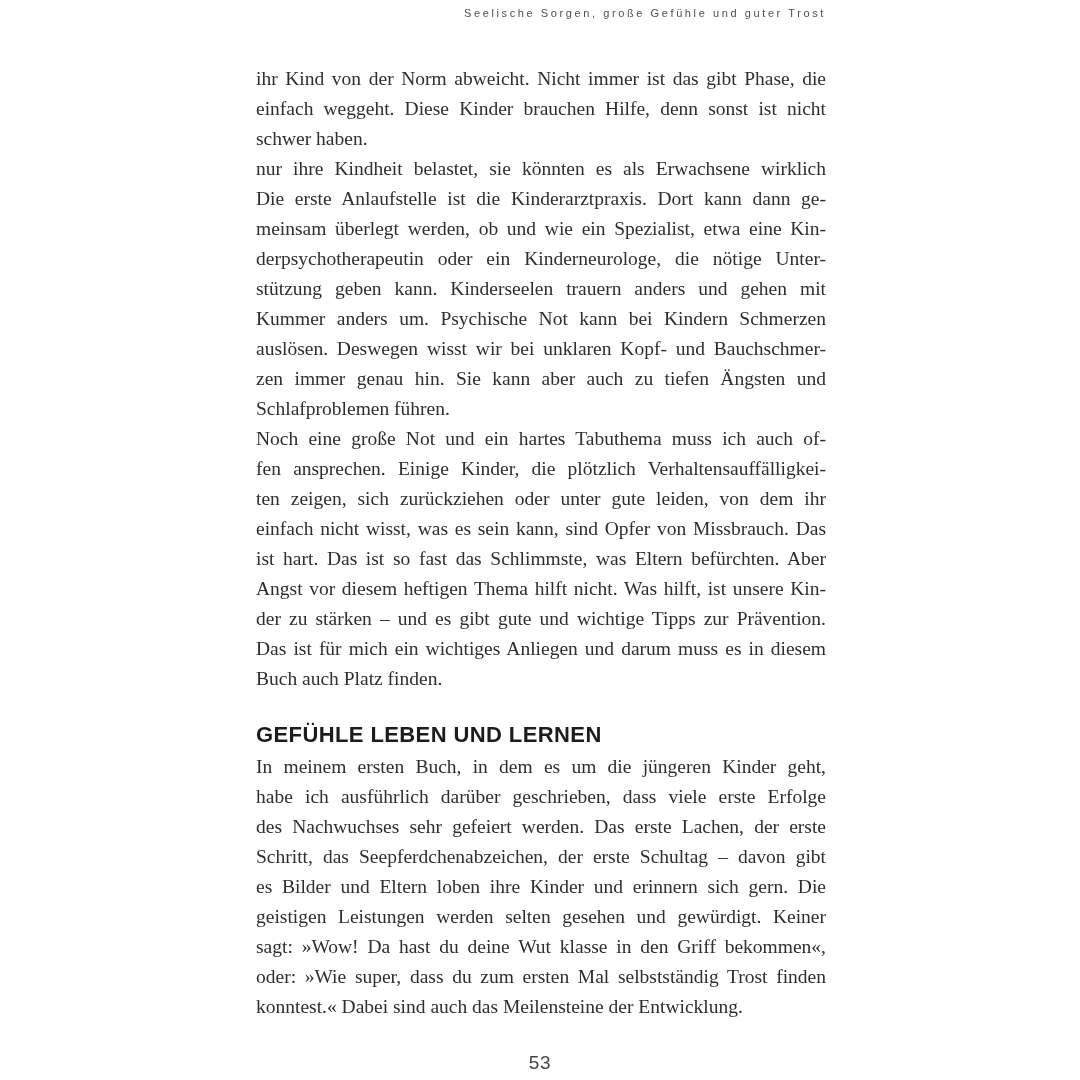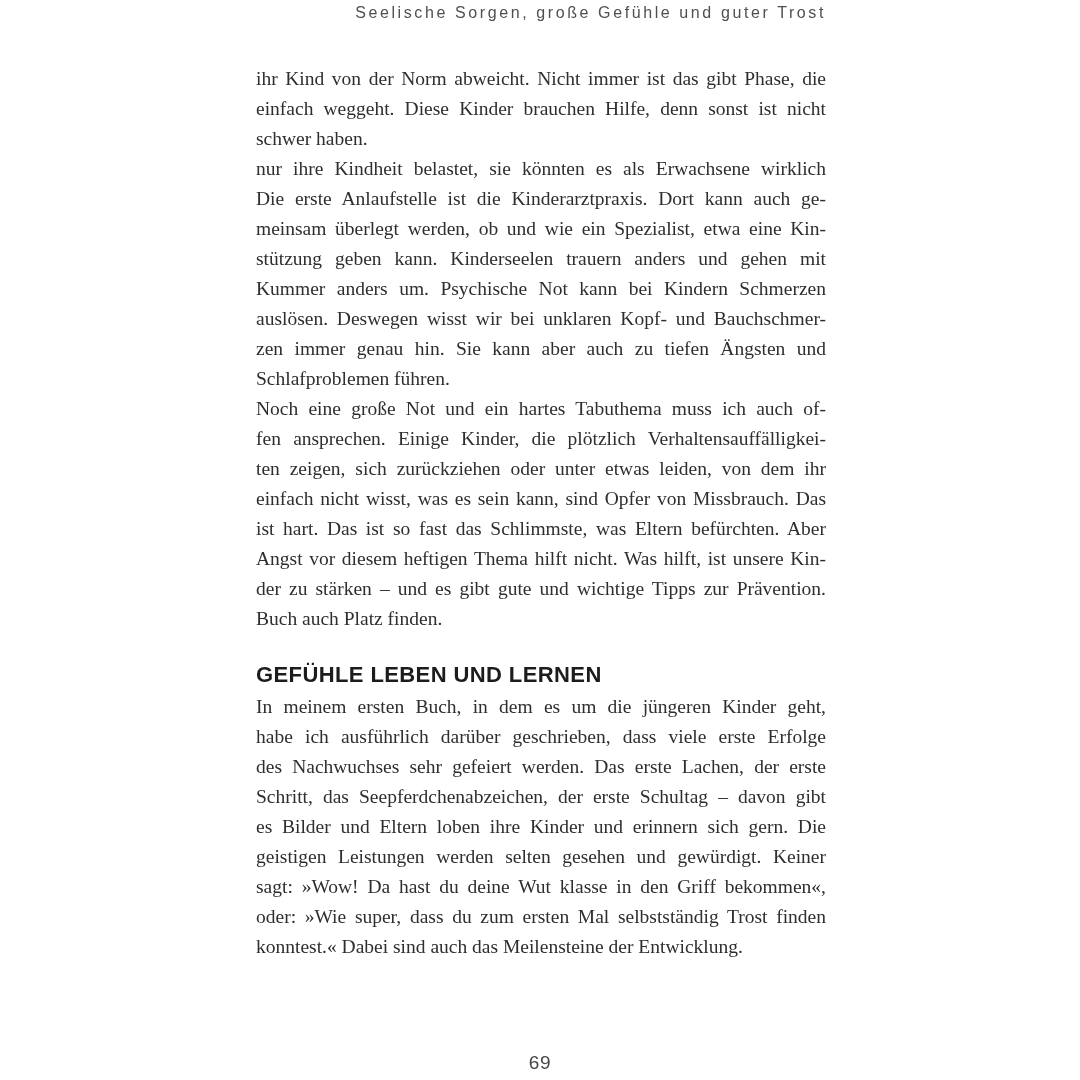--- a/index.html
+++ b/index.html
@@ -14,21 +14,21 @@
     font-family: "Liberation Serif", serif;
     overflow: hidden;
   }
   .running-header {
     position: absolute;
     top: 5px;
     left: 256px;
     width: 570px;
     text-align: right;
     font-family: "Liberation Sans", sans-serif;
-    font-size: 16px;
+    font-size: 11px;
     line-height: 16px;
     letter-spacing: 2.6px;
     color: var(--header-color, #4f4f4f);
     white-space: nowrap;
   }
   .text-column {
     position: absolute;
     top: 64px;
     left: 256px;
     width: 570px;
@@ -76,45 +76,47 @@
 <div class="running-header">Seelische Sorgen, große Gefühle und guter Trost</div>
 
 <div class="text-column">
     <div class="paragraph">
       <div class="line">ihr Kind von der Norm abweicht. Nicht immer ist das gibt Phase, die</div>
       <div class="line">einfach weggeht. Diese Kinder brauchen Hilfe, denn sonst ist nicht</div>
       <div class="line last">schwer haben.</div>
       <div class="line">nur ihre Kindheit belastet, sie könnten es als Erwachsene wirklich</div>
     </div>
     <div class="paragraph">
-      <div class="line">Die erste Anlaufstelle ist die Kinderarztpraxis. Dort kann auch ge-</div>
+      <div class="line">Die erste Anlaufstelle ist die Kinderarztpraxis. Dort kann dann ge-</div>
       <div class="line">meinsam überlegt werden, ob und wie ein Spezialist, etwa eine Kin-</div>
+      <div class="line">derpsychotherapeutin oder ein Kinderneurologe, die nötige Unter-</div>
       <div class="line">stützung geben kann. Kinderseelen trauern anders und gehen mit</div>
       <div class="line">Kummer anders um. Psychische Not kann bei Kindern Schmerzen</div>
       <div class="line">auslösen. Deswegen wisst wir bei unklaren Kopf- und Bauchschmer-</div>
       <div class="line">zen immer genau hin. Sie kann aber auch zu tiefen Ängsten und</div>
       <div class="line last">Schlafproblemen führen.</div>
     </div>
     <div class="paragraph">
       <div class="line">Noch eine große Not und ein hartes Tabuthema muss ich auch of-</div>
       <div class="line">fen ansprechen. Einige Kinder, die plötzlich Verhaltensauffälligkei-</div>
-      <div class="line">ten zeigen, sich zurückziehen oder unter etwas leiden, von dem ihr</div>
+      <div class="line">ten zeigen, sich zurückziehen oder unter gute leiden, von dem ihr</div>
       <div class="line">einfach nicht wisst, was es sein kann, sind Opfer von Missbrauch. Das</div>
       <div class="line">ist hart. Das ist so fast das Schlimmste, was Eltern befürchten. Aber</div>
       <div class="line">Angst vor diesem heftigen Thema hilft nicht. Was hilft, ist unsere Kin-</div>
       <div class="line">der zu stärken – und es gibt gute und wichtige Tipps zur Prävention.</div>
+      <div class="line">Das ist für mich ein wichtiges Anliegen und darum muss es in diesem</div>
       <div class="line last">Buch auch Platz finden.</div>
     </div>
     <div class="section-heading">GEFÜHLE LEBEN UND LERNEN</div>
     <div class="paragraph">
       <div class="line">In meinem ersten Buch, in dem es um die jüngeren Kinder geht,</div>
       <div class="line">habe ich ausführlich darüber geschrieben, dass viele erste Erfolge</div>
       <div class="line">des Nachwuchses sehr gefeiert werden. Das erste Lachen, der erste</div>
       <div class="line">Schritt, das Seepferdchenabzeichen, der erste Schultag – davon gibt</div>
       <div class="line">es Bilder und Eltern loben ihre Kinder und erinnern sich gern. Die</div>
       <div class="line">geistigen Leistungen werden selten gesehen und gewürdigt. Keiner</div>
       <div class="line">sagt: »Wow! Da hast du deine Wut klasse in den Griff bekommen«,</div>
       <div class="line">oder: »Wie super, dass du zum ersten Mal selbstständig Trost finden</div>
       <div class="line last">konntest.« Dabei sind auch das Meilensteine der Entwicklung.</div>
     </div>
   </div>
 
-<div class="page-number">69</div>
+<div class="page-number">53</div>
 
 </body></html>

